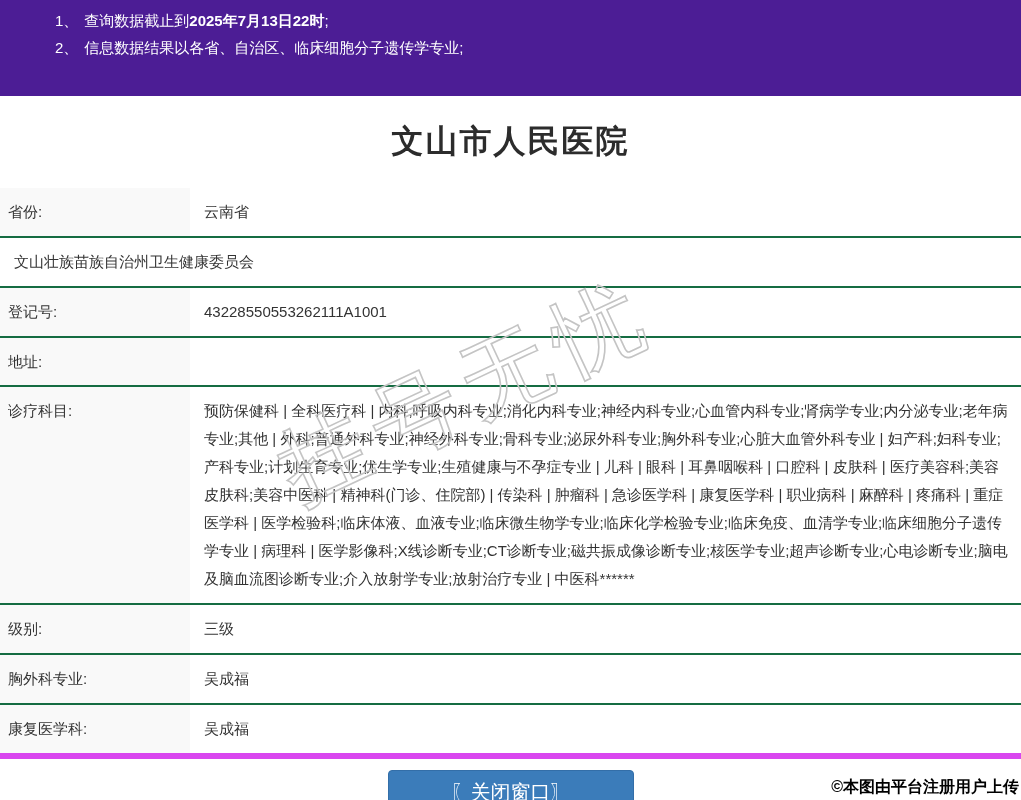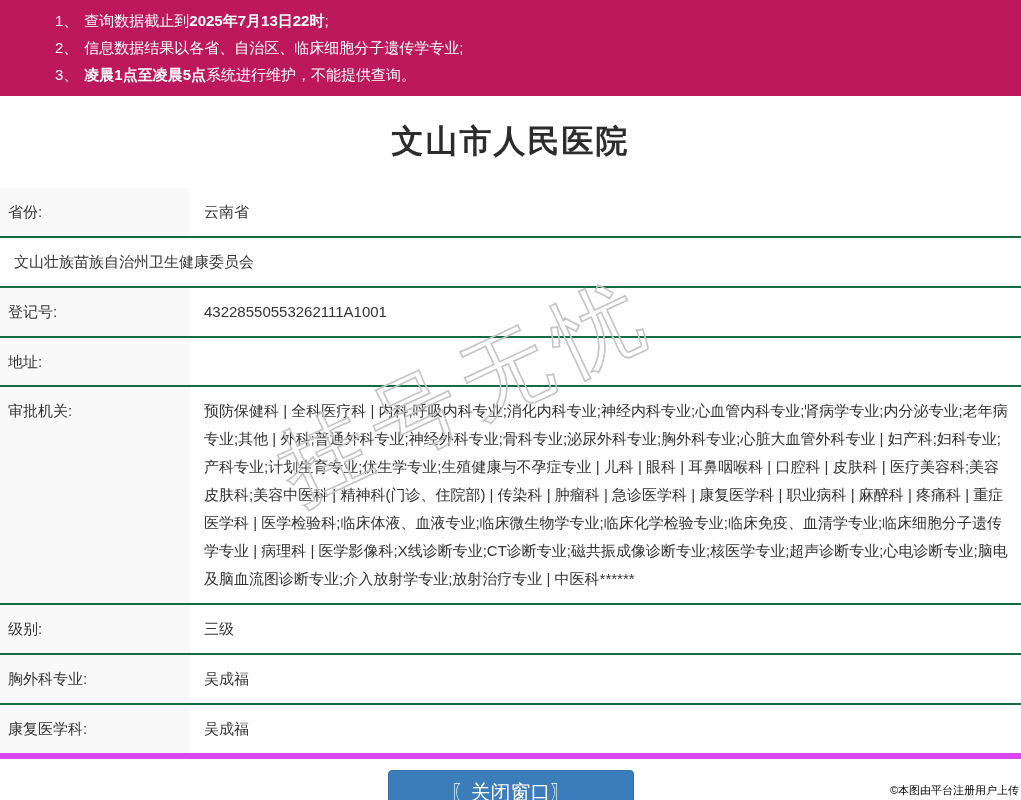--- a/index.html
+++ b/index.html
@@ -7,21 +7,21 @@
     width: 1021px; height: 800px;
     overflow: hidden;
     background: #ffffff;
     font-family: "Liberation Sans", "DejaVu Sans", sans-serif;
     position: relative;
   }
   
   .banner {
     width: 100%;
     height: 96px;
-    background: #be185d;
+    background: #4c1d95;
     color: #ffffff;
     padding: 7px 10px 0 55px;
   }
   .banner .line {
     font-size: 15px;
     line-height: 27px;
     white-space: nowrap;
   }
   .banner .num { margin-right: 6px; }
   .banner b { font-weight: bold; }
@@ -90,35 +90,34 @@
     text-align: center;
     cursor: pointer;
     font-family: "Liberation Sans", "DejaVu Sans", sans-serif;
   }
 
   
   .copyright {
     position: absolute;
     right: 2px;
     bottom: 2px;
-    font-size: 11px;
-    font-weight: normal;
+    font-size: 16px;
+    font-weight: bold;
     color: #000000;
     text-shadow: -1px -1px 0 #fff, 1px -1px 0 #fff, -1px 1px 0 #fff, 1px 1px 0 #fff;
     z-index: 10;
   }
 </style>
 </head>
 <body>
 
 <div class="banner">
   <div id="notice-list">
       <div class="line"><span class="num">1、</span><span>查询数据截止到</span><b>2025年7月13日22时</b><span>;</span></div>
       <div class="line"><span class="num">2、</span><span>信息数据结果以各省、自治区、临床细胞分子遗传学专业;</span><b></b><span></span></div>
-      <div class="line"><span class="num">3、</span><span></span><b>凌晨1点至凌晨5点</b><span>系统进行维护，不能提供查询。</span></div>
     </div>
 </div>
 
 <div class="page-title">文山市人民医院</div>
 
 <div class="info-table" id="info-table">
     <div class="row">
       <div class="label">省份:</div>
       <div class="value">云南省</div>
     </div>
@@ -126,21 +125,21 @@
       <div class="value">文山壮族苗族自治州卫生健康委员会</div>
     </div>
     <div class="row">
       <div class="label">登记号:</div>
       <div class="value">43228550553262111A1001</div>
     </div>
     <div class="row">
       <div class="label">地址:</div>
     </div>
     <div class="row">
-      <div class="label">审批机关:</div>
+      <div class="label">诊疗科目:</div>
       <div class="value">预防保健科 | 全科医疗科 | 内科;呼吸内科专业;消化内科专业;神经内科专业;心血管内科专业;肾病学专业;内分泌专业;老年病专业;其他 | 外科;普通外科专业;神经外科专业;骨科专业;泌尿外科专业;胸外科专业;心脏大血管外科专业 | 妇产科;妇科专业;产科专业;计划生育专业;优生学专业;生殖健康与不孕症专业 | 儿科 | 眼科 | 耳鼻咽喉科 | 口腔科 | 皮肤科 | 医疗美容科;美容皮肤科;美容中医科 | 精神科(门诊、住院部) | 传染科 | 肿瘤科 | 急诊医学科 | 康复医学科 | 职业病科 | 麻醉科 | 疼痛科 | 重症医学科 | 医学检验科;临床体液、血液专业;临床微生物学专业;临床化学检验专业;临床免疫、血清学专业;临床细胞分子遗传学专业 | 病理科 | 医学影像科;X线诊断专业;CT诊断专业;磁共振成像诊断专业;核医学专业;超声诊断专业;心电诊断专业;脑电及脑血流图诊断专业;介入放射学专业;放射治疗专业 | 中医科******</div>
     </div>
     <div class="row">
       <div class="label">级别:</div>
       <div class="value">三级</div>
     </div>
     <div class="row">
       <div class="label">胸外科专业:</div>
       <div class="value">吴成福</div>
     </div>

